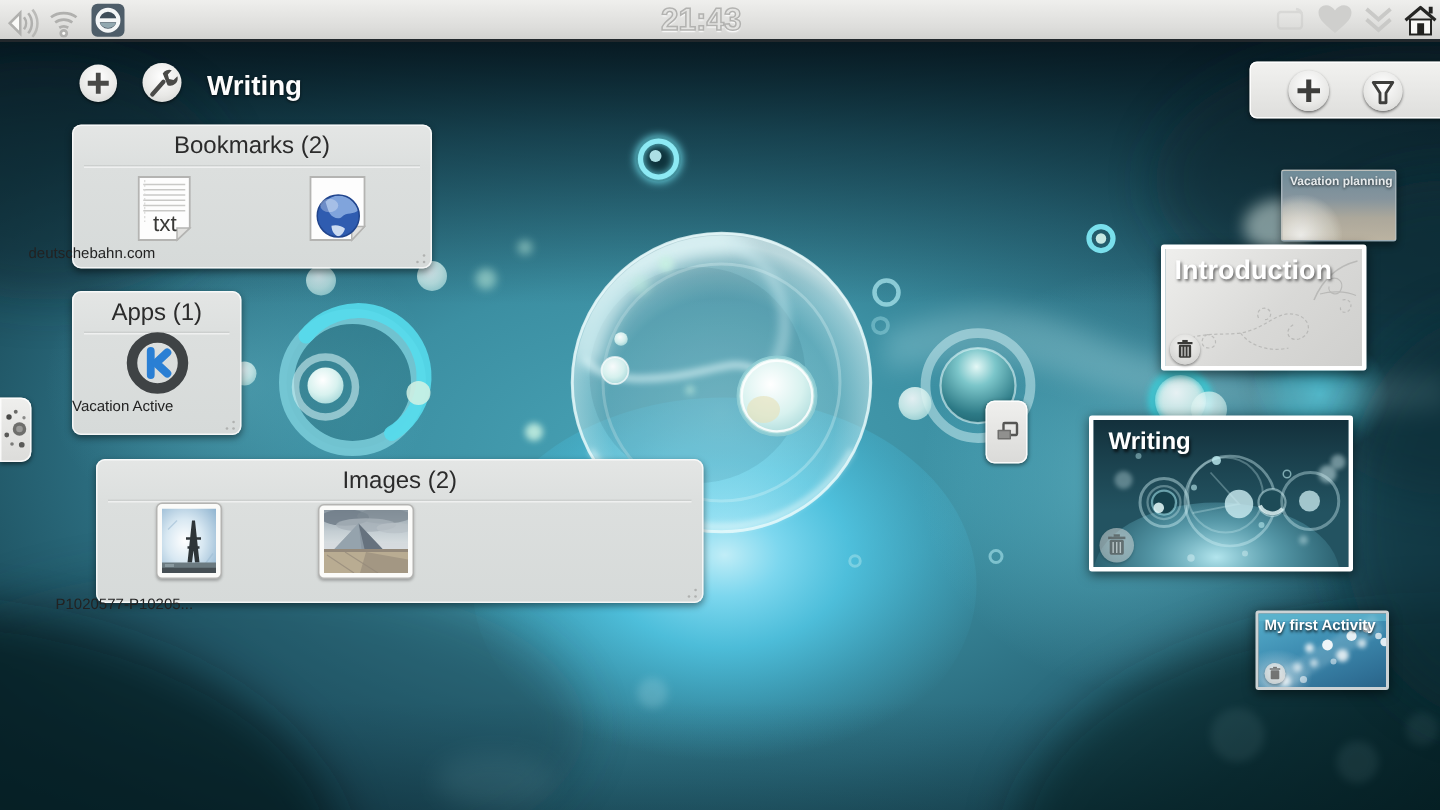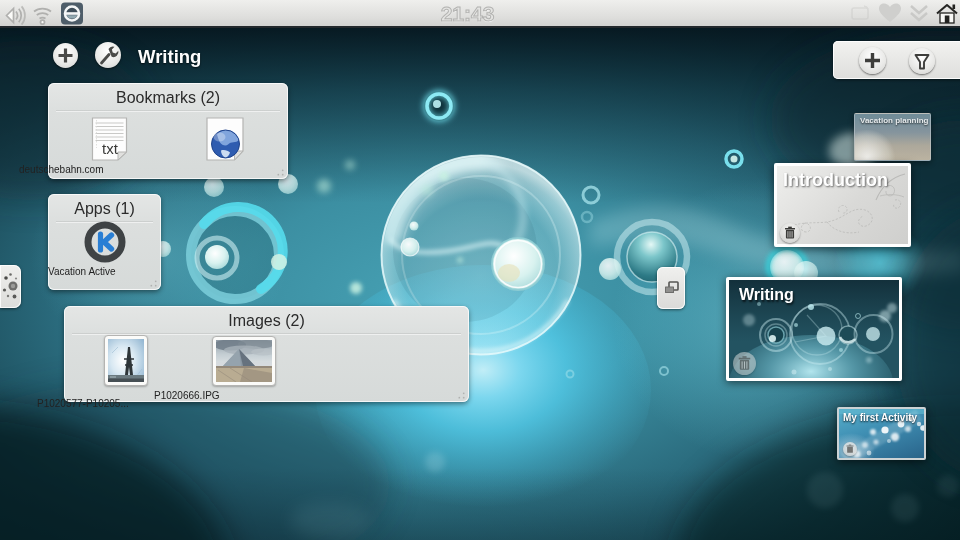--- a/index.html
+++ b/index.html
@@ -395,21 +395,20 @@
       <rect x="0" y="22" width="56" height="5" fill="#d4dadd" opacity="0.8"></rect>
       <path d="M7,26 L23,9 L39,26 Z" fill="#8a97a2"></path>
       <path d="M23,9 L27,26 L39,26 Z" fill="#66727e"></path>
       <path d="M7,26 L23,9 L25,26 Z" fill="#9aa8b2" opacity="0.7"></path>
       <rect x="0" y="26" width="56" height="16" fill="#b9ac92"></rect>
       <rect x="0" y="26" width="56" height="2" fill="#94897a"></rect>
       <path d="M28,28 L56,33 L56,42 L24,42 Z" fill="#a39783"></path>
       <path d="M2,30 L20,42 M14,28 L36,42" stroke="#94897a" stroke-width="0.8" opacity="0.7"></path>
     </svg>
     <div class="ilabel" style="left:-27px;top:92px;width:180px">P1020577-P10205...</div>
-    <div class="ilabel" style="left:90px;top:84px;width:180px">P1020666.IPG</div>
     <svg class="grip" viewBox="0 0 8 8">
         <circle cx="6.5" cy="1.5" r="1" fill="#8a8a88"></circle>
         <circle cx="6.5" cy="6.5" r="1" fill="#8a8a88"></circle>
         <circle cx="1.5" cy="6.5" r="1" fill="#8a8a88"></circle>
       </svg>
   </div>
 
   <div id="vacation" class="abs">
     <div class="ctitle" style="left:5px;top:2px;font-size:8px;opacity:0.88">Vacation planning</div>
     <div class="abs" style="left:-8px;top:16px;width:48px;height:38px;background:radial-gradient(circle at 42% 72%, rgba(255,255,255,0.8), rgba(240,238,228,0.35) 55%, rgba(240,238,228,0) 72%)"></div>

